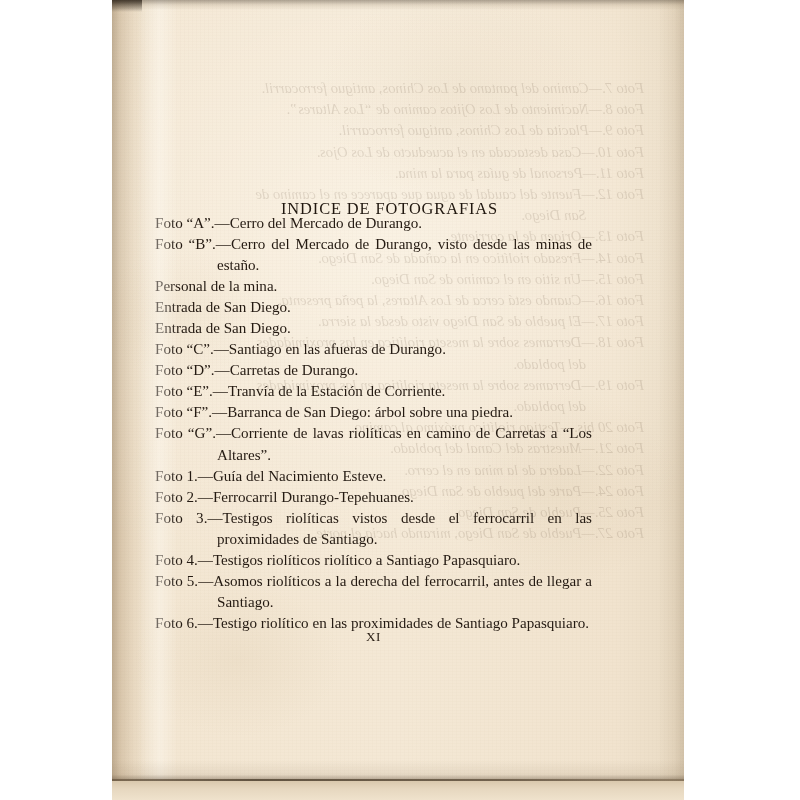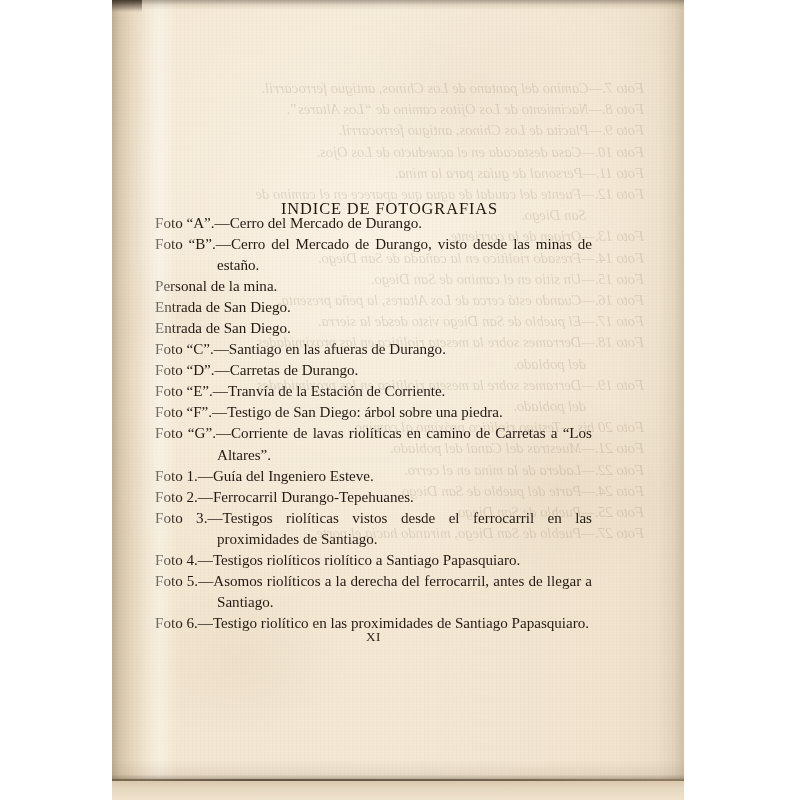--- a/index.html
+++ b/index.html
@@ -302,23 +302,23 @@
 
       <ul id="entry-list">
           <li class="entry"><span class="lead">Foto “A”.—</span><span>Cerro del Mercado de Durango.</span></li>
           <li class="entry"><span class="lead">Foto “B”.—</span><span>Cerro del Mercado de Durango, visto desde las minas de estaño.</span></li>
           <li class="entry nowrap"><span>Personal de la mina.</span></li>
           <li class="entry nowrap"><span>Entrada de San Diego.</span></li>
           <li class="entry nowrap"><span>Entrada de San Diego.</span></li>
           <li class="entry"><span class="lead">Foto “C”.—</span><span>Santiago en las afueras de Durango.</span></li>
           <li class="entry"><span class="lead">Foto “D”.—</span><span>Carretas de Durango.</span></li>
           <li class="entry"><span class="lead">Foto “E”.—</span><span>Tranvía de la Estación de Corriente.</span></li>
-          <li class="entry"><span class="lead">Foto “F”.—</span><span>Testigo de San Diego: árbol sobre una piedra.</span></li>
+          <li class="entry"><span class="lead">Foto “F”.—</span><span>Barranca de San Diego: árbol sobre una piedra.</span></li>
           <li class="entry"><span class="lead">Foto “G”.—</span><span>Corriente de lavas riolíticas en camino de Carretas a “Los Altares”.</span></li>
-          <li class="entry"><span class="lead">Foto 1.—</span><span>Guía del Ingeniero Esteve.</span></li>
+          <li class="entry"><span class="lead">Foto 1.—</span><span>Guía del Nacimiento Esteve.</span></li>
           <li class="entry"><span class="lead">Foto 2.—</span><span>Ferrocarril Durango-Tepehuanes.</span></li>
           <li class="entry"><span class="lead">Foto 3.—</span><span>Testigos riolíticas vistos desde el ferrocarril en las proximidades de Santiago.</span></li>
           <li class="entry"><span class="lead">Foto 4.—</span><span>Testigos riolíticos riolítico a Santiago Papasquiaro.</span></li>
           <li class="entry"><span class="lead">Foto 5.—</span><span>Asomos riolíticos a la derecha del ferrocarril, antes de llegar a Santiago.</span></li>
           <li class="entry"><span class="lead">Foto 6.—</span><span>Testigo riolítico en las proximidades de Santiago Papasquiaro.</span></li>
         </ul>
 
       <div id="folio">XI</div>
     </div>
 

